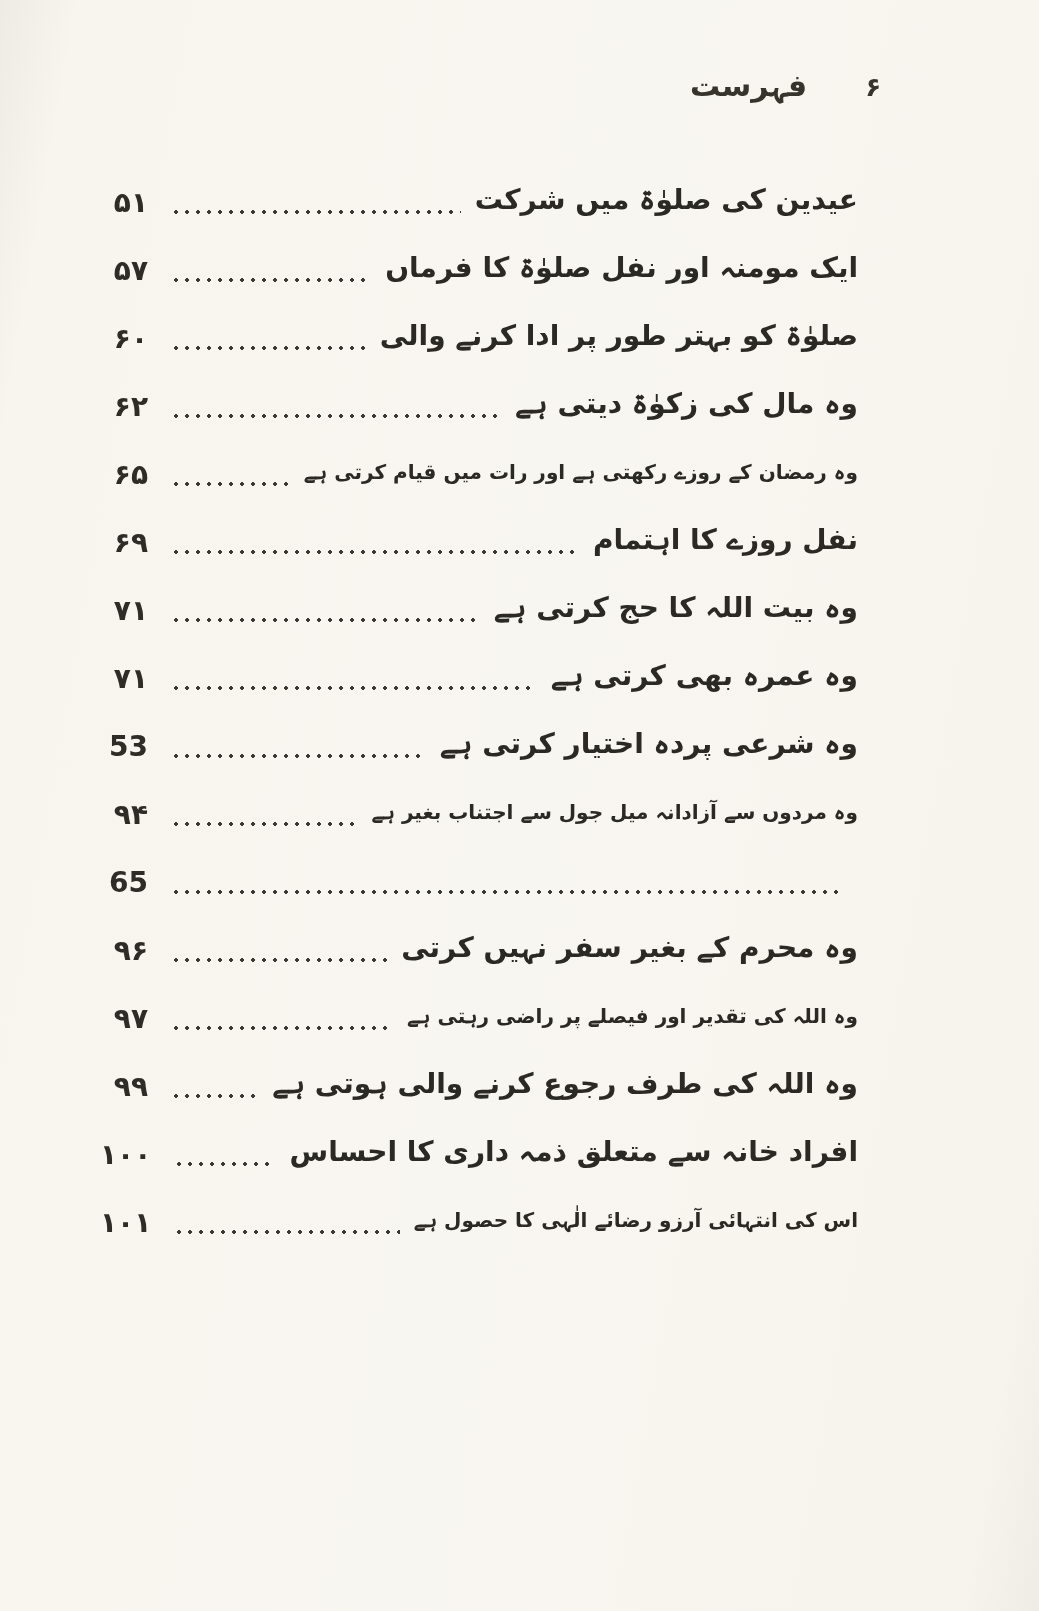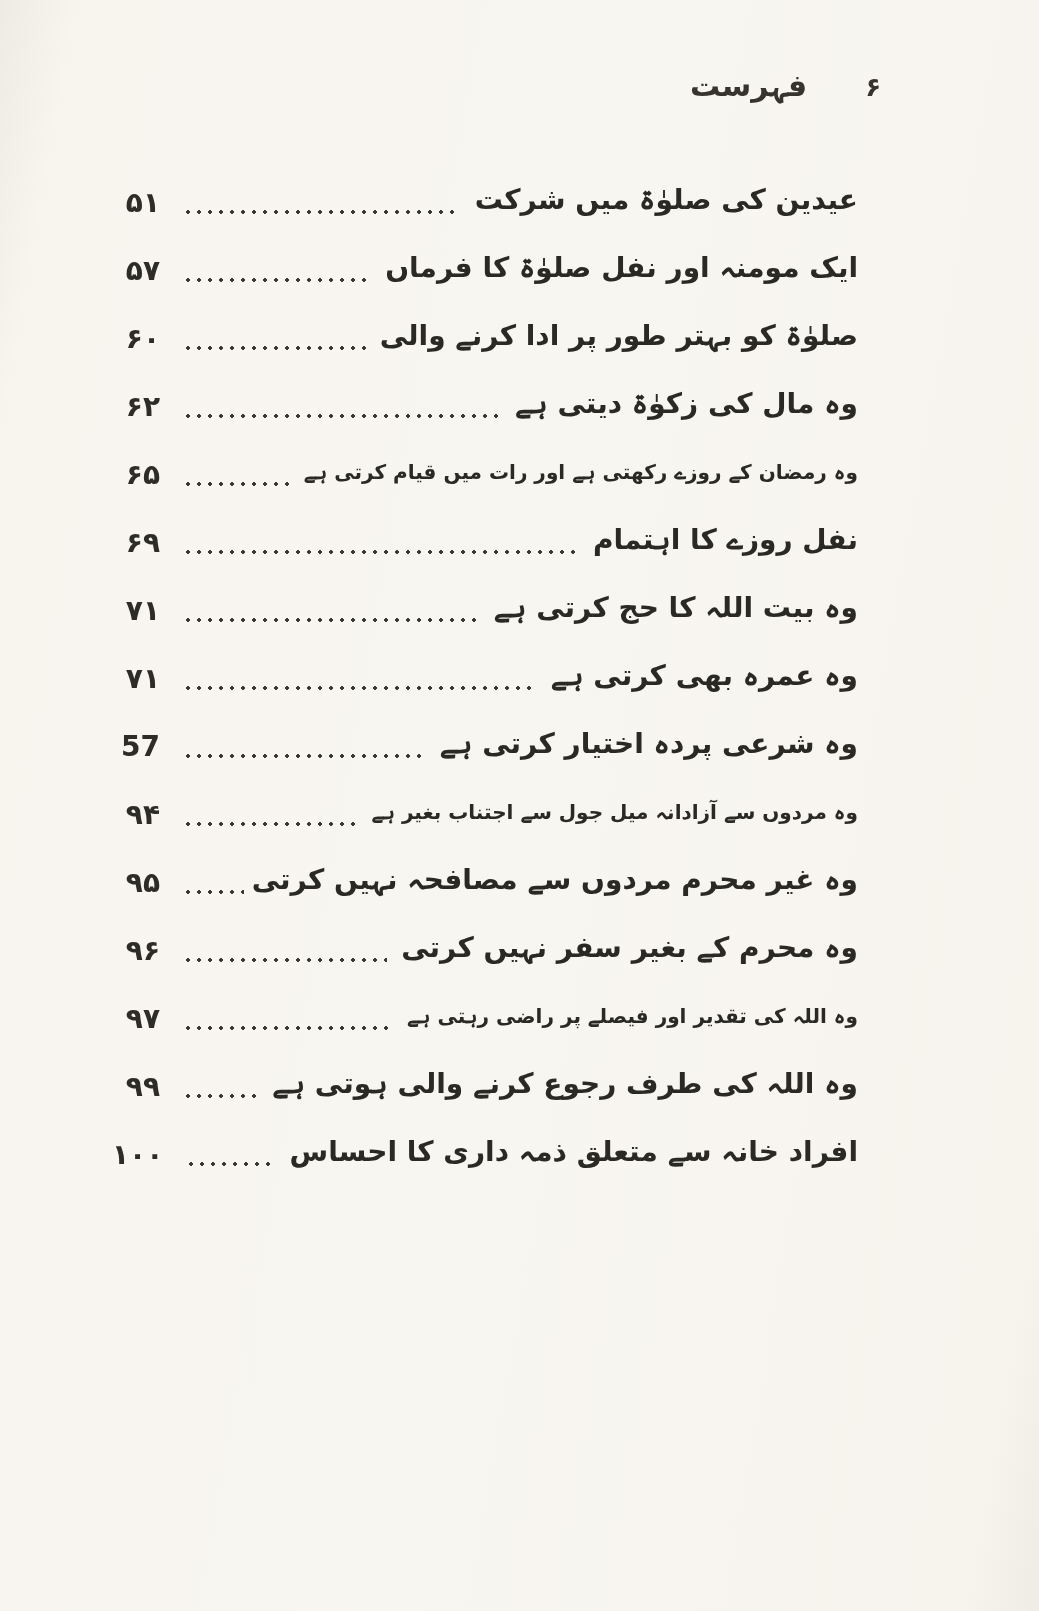--- a/index.html
+++ b/index.html
@@ -46,21 +46,20 @@
     position: absolute;
     top: 166px;
     left: 100px;
     width: 758px;
   }
   .row {
     height: 68px;
     display: flex;
     align-items: center;
     direction: ltr;
-    margin-left: 12px;
   }
   .num {
     flex: 0 0 48px;
     text-align: right;
     font-size: 28px;
     font-weight: bold;
     color: #2e2c27;
     direction: ltr;
     transform: translateY(2px);
   }
@@ -145,35 +144,34 @@
 
   <div class="row">
     <span class="num">۷۱</span>
     <span class="leader"></span>
     <span class="title">وہ عمرہ بھی کرتی ہے</span>
   </div>
 
 
 
   <div class="row">
-    <span class="num">57</span>
+    <span class="num">53</span>
     <span class="leader"></span>
     <span class="title">وہ شرعی پردہ اختیار کرتی ہے</span>
   </div>
 
   <div class="row">
     <span class="num">۹۴</span>
     <span class="leader"></span>
     <span class="title long">وہ مردوں سے آزادانہ میل جول سے اجتناب بغیر ہے</span>
   </div>
 
   <div class="row">
-    <span class="num">۹۵</span>
-    <span class="leader"></span>
-    <span class="title">وہ غیر محرم مردوں سے مصافحہ نہیں کرتی</span>
+    <span class="num">65</span>
+    <span class="leader"></span>
   </div>
 
   <div class="row">
     <span class="num">۹۶</span>
     <span class="leader"></span>
     <span class="title">وہ محرم کے بغیر سفر نہیں کرتی</span>
   </div>
 
   <div class="row">
     <span class="num">۹۷</span>
@@ -186,15 +184,20 @@
     <span class="leader"></span>
     <span class="title">وہ اللہ کی طرف رجوع کرنے والی ہوتی ہے</span>
   </div>
 
   <div class="row">
     <span class="num">۱۰۰</span>
     <span class="leader"></span>
     <span class="title">افراد خانہ سے متعلق ذمہ داری کا احساس</span>
   </div>
 
+  <div class="row">
+    <span class="num">۱۰۱</span>
+    <span class="leader"></span>
+    <span class="title long">اس کی انتہائی آرزو رضائے الٰہی کا حصول ہے</span>
+  </div>
 </div>
 
 </div>
 
 </body></html>

